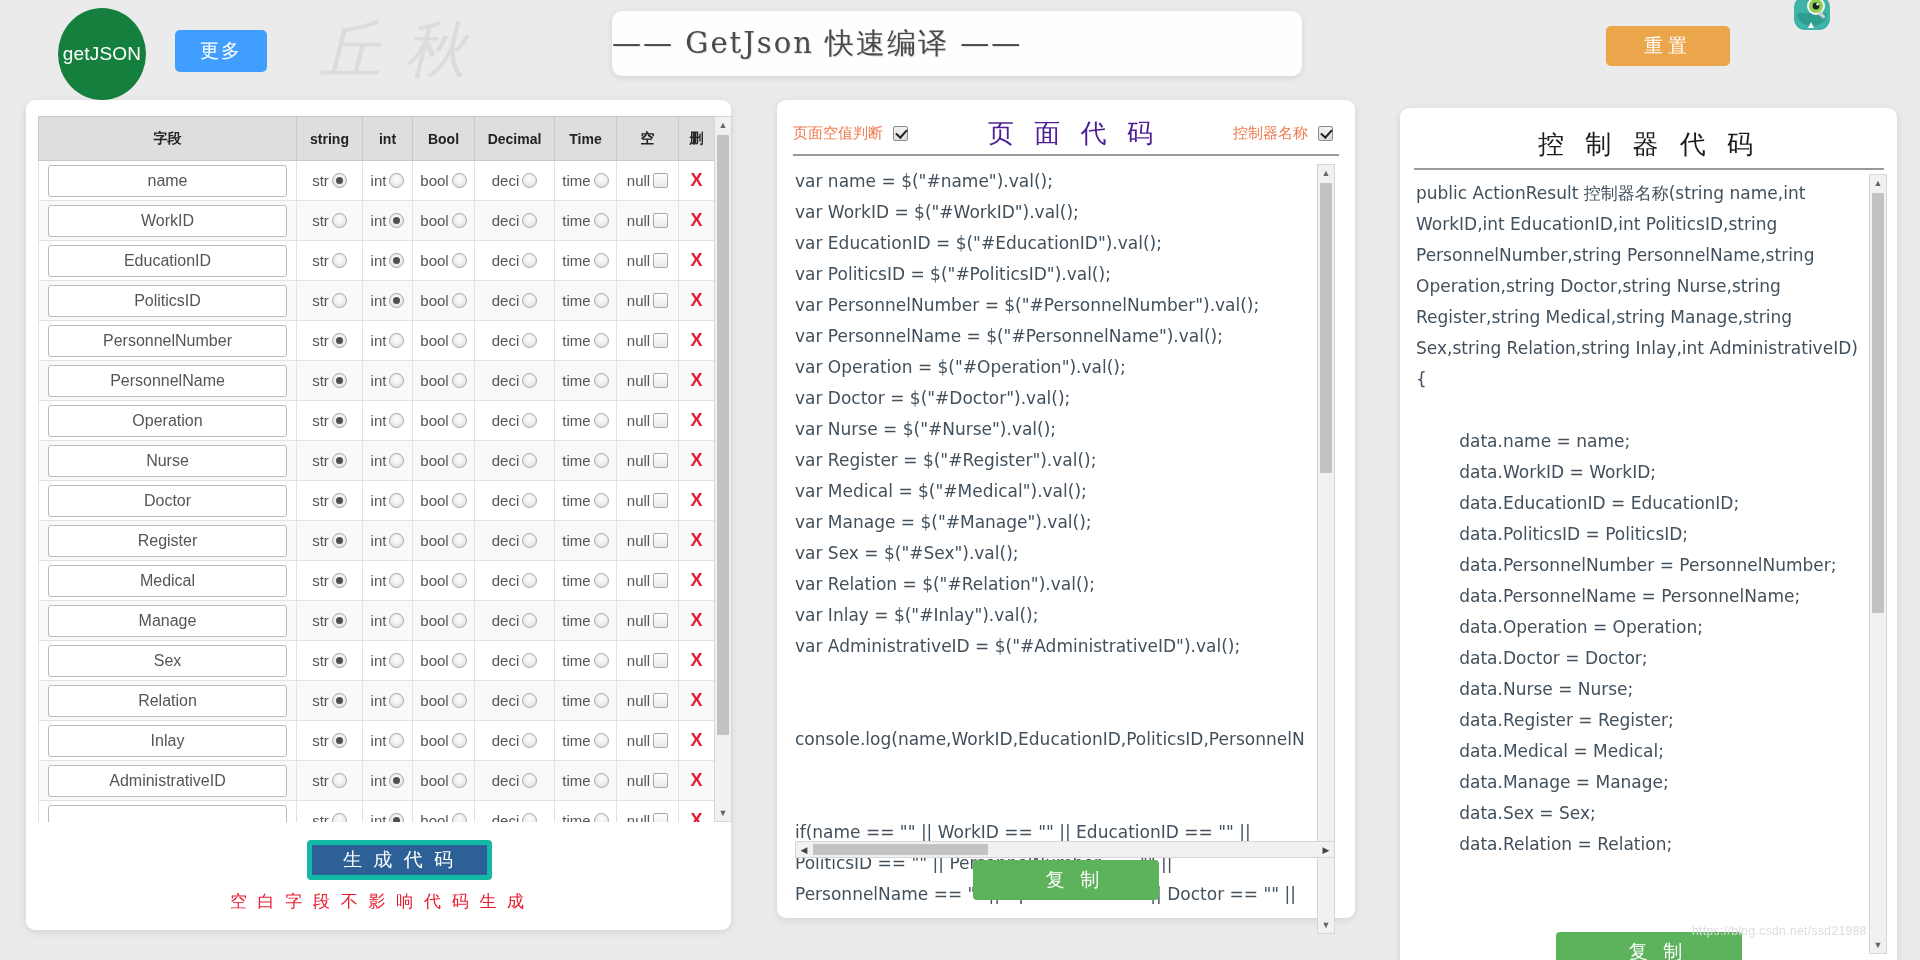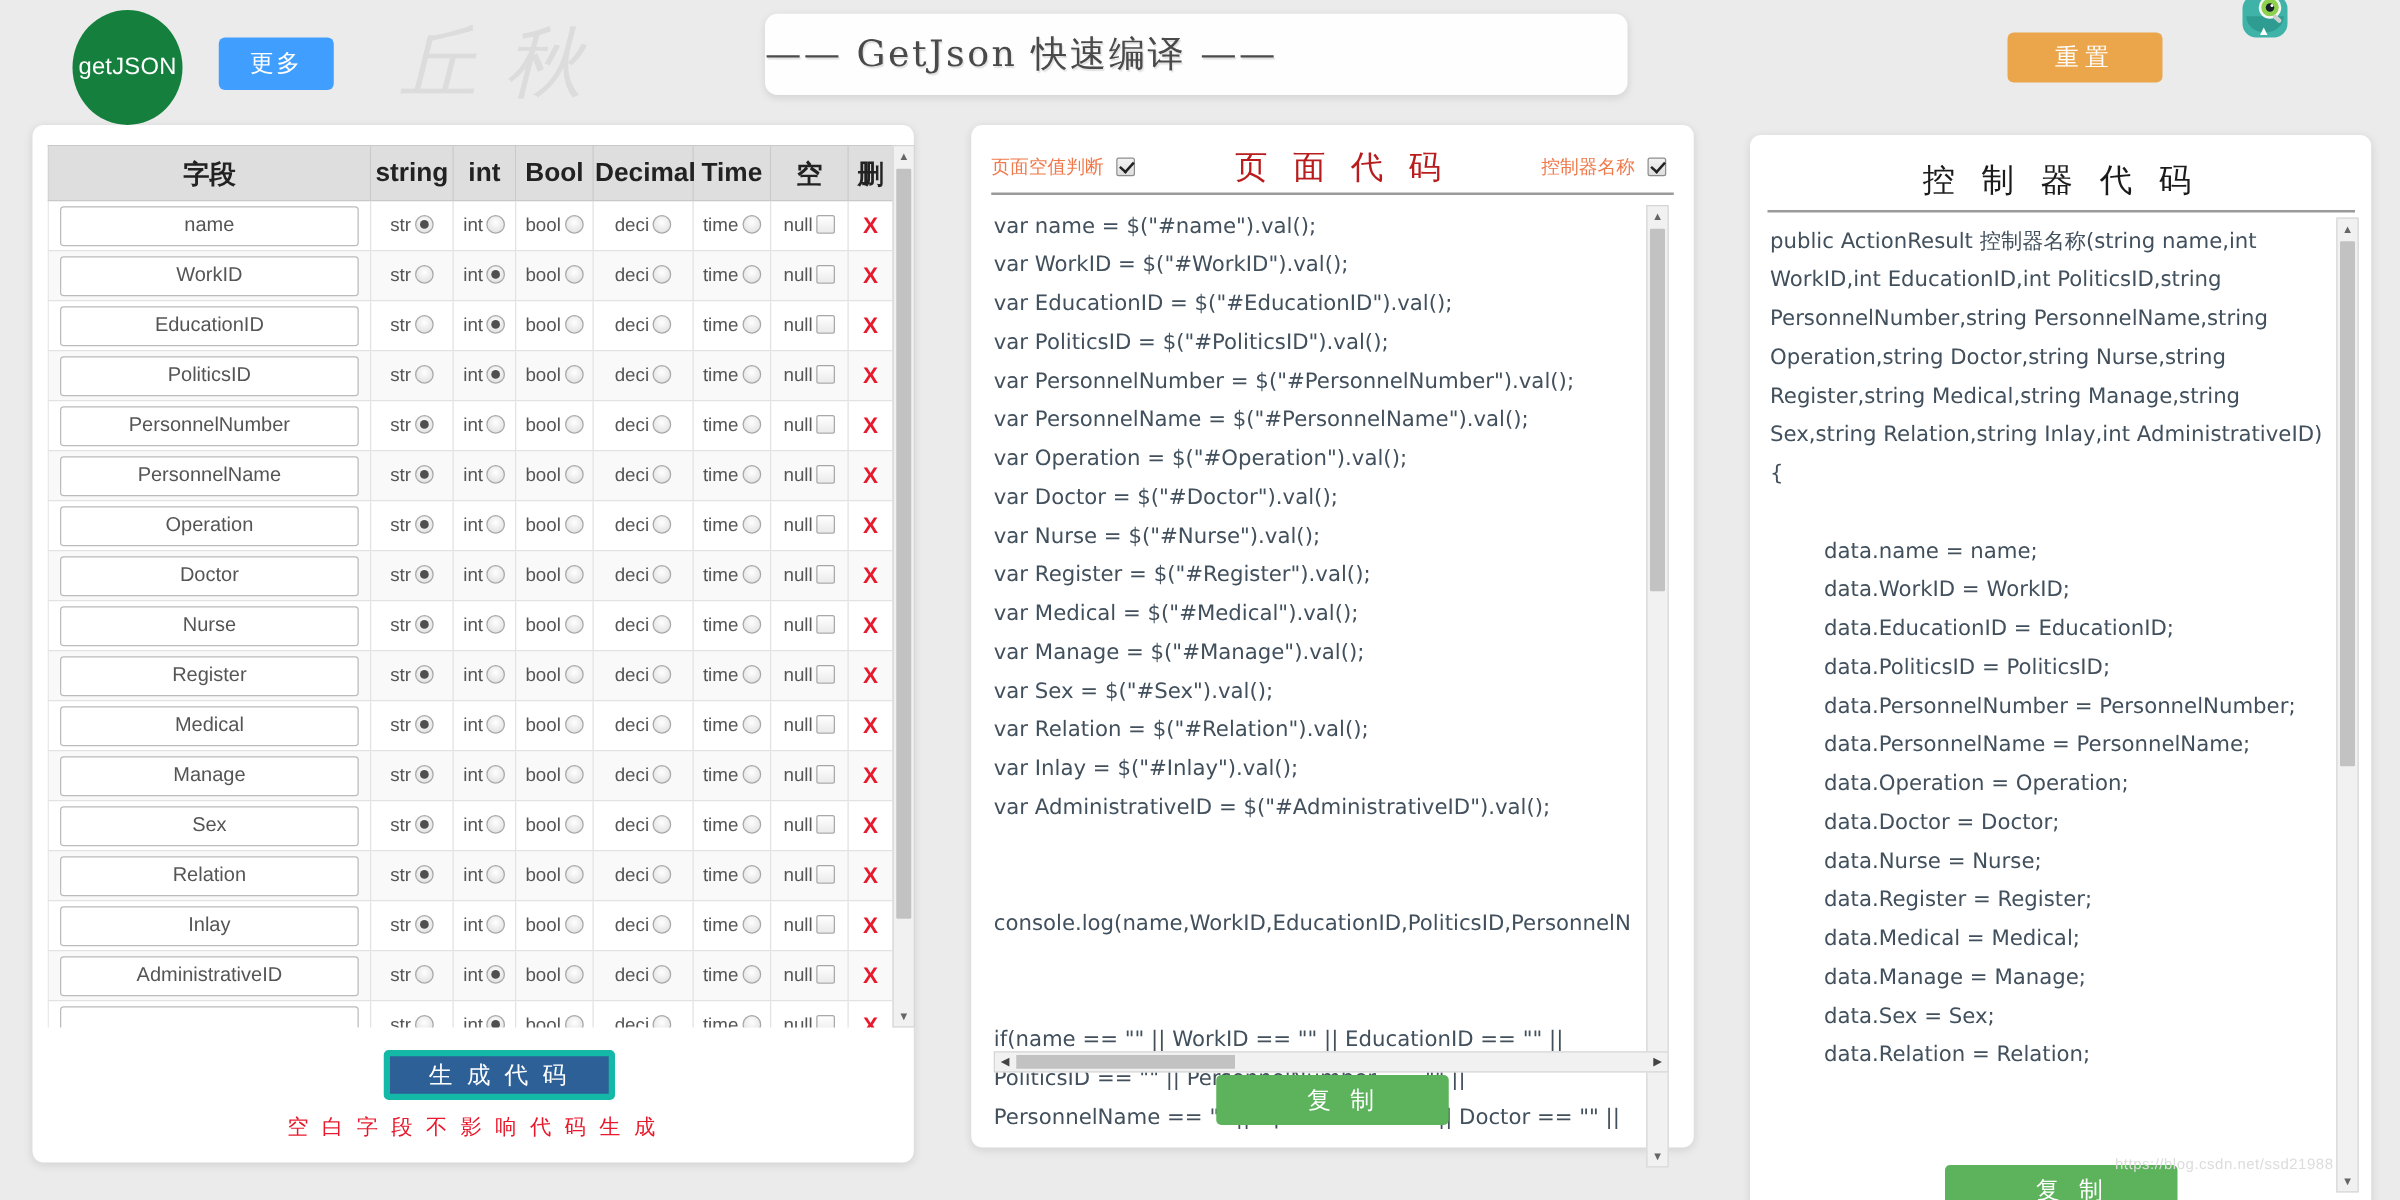--- a/index.html
+++ b/index.html
@@ -91,21 +91,21 @@
   }
   table.fieldtbl {
     border-collapse: collapse;
     width: 660px;
     table-layout: fixed;
   }
   table.fieldtbl th {
     background: #dedede;
     border: 1px solid #c9c9c9;
     height: 44px;
-    font-size: 21px;
+    font-size: 14px;
     color: #222;
     font-weight: bold;
   }
   table.fieldtbl td {
     border: 1px solid #e2e2e2;
     height: 40px;
     font-size: 15px;
     color: #555;
     text-align: center;
     white-space: nowrap;
@@ -188,21 +188,21 @@
   
   .ph-row {
     position: absolute; left: 16px; top: 12px;
     width: 546px; height: 44px;
     border-bottom: 2px solid #9a9a9a;
     display: flex; align-items: center;
   }
   .ph-left, .ph-right { color: #f0794b; font-size: 15px; white-space: nowrap; }
   .ph-title {
     flex: 1; text-align: center;
-    font-size: 26px; color: #b91c1c; letter-spacing: 6px;
+    font-size: 26px; color: #4c1d95; letter-spacing: 6px;
     font-family: "DejaVu Sans", "Liberation Sans", sans-serif;
   }
   .ph-cb {
     display: inline-block; width: 15px; height: 15px;
     border: 1px solid #8c8c8c; border-radius: 2px;
     background: linear-gradient(#f3f3f3,#dedede);
     margin: 0 6px 0 10px; vertical-align: -2px;
     position: relative;
   }
   .ph-cb.on::after {
@@ -395,31 +395,31 @@
             <td><input class="fname-input" value="Operation" style=""></td>
             <td><span>str</span><span class="rd on"></span></td>
             <td><span>int</span><span class="rd"></span></td>
             <td><span>bool</span><span class="rd"></span></td>
             <td><span>deci</span><span class="rd"></span></td>
             <td><span>time</span><span class="rd"></span></td>
             <td><span>null</span><span class="cb"></span></td>
             <td><span class="del-x">X</span></td>
           </tr>
           <tr>
+            <td><input class="fname-input" value="Nurse" style=""></td>
+            <td><span>str</span><span class="rd on"></span></td>
+            <td><span>int</span><span class="rd"></span></td>
+            <td><span>bool</span><span class="rd"></span></td>
+            <td><span>deci</span><span class="rd"></span></td>
+            <td><span>time</span><span class="rd"></span></td>
+            <td><span>null</span><span class="cb"></span></td>
+            <td><span class="del-x">X</span></td>
+          </tr>
+          <tr>
             <td><input class="fname-input" value="Doctor" style=""></td>
-            <td><span>str</span><span class="rd on"></span></td>
-            <td><span>int</span><span class="rd"></span></td>
-            <td><span>bool</span><span class="rd"></span></td>
-            <td><span>deci</span><span class="rd"></span></td>
-            <td><span>time</span><span class="rd"></span></td>
-            <td><span>null</span><span class="cb"></span></td>
-            <td><span class="del-x">X</span></td>
-          </tr>
-          <tr>
-            <td><input class="fname-input" value="Nurse" style=""></td>
             <td><span>str</span><span class="rd on"></span></td>
             <td><span>int</span><span class="rd"></span></td>
             <td><span>bool</span><span class="rd"></span></td>
             <td><span>deci</span><span class="rd"></span></td>
             <td><span>time</span><span class="rd"></span></td>
             <td><span>null</span><span class="cb"></span></td>
             <td><span class="del-x">X</span></td>
           </tr>
           <tr>
             <td><input class="fname-input" value="Register" style=""></td>

